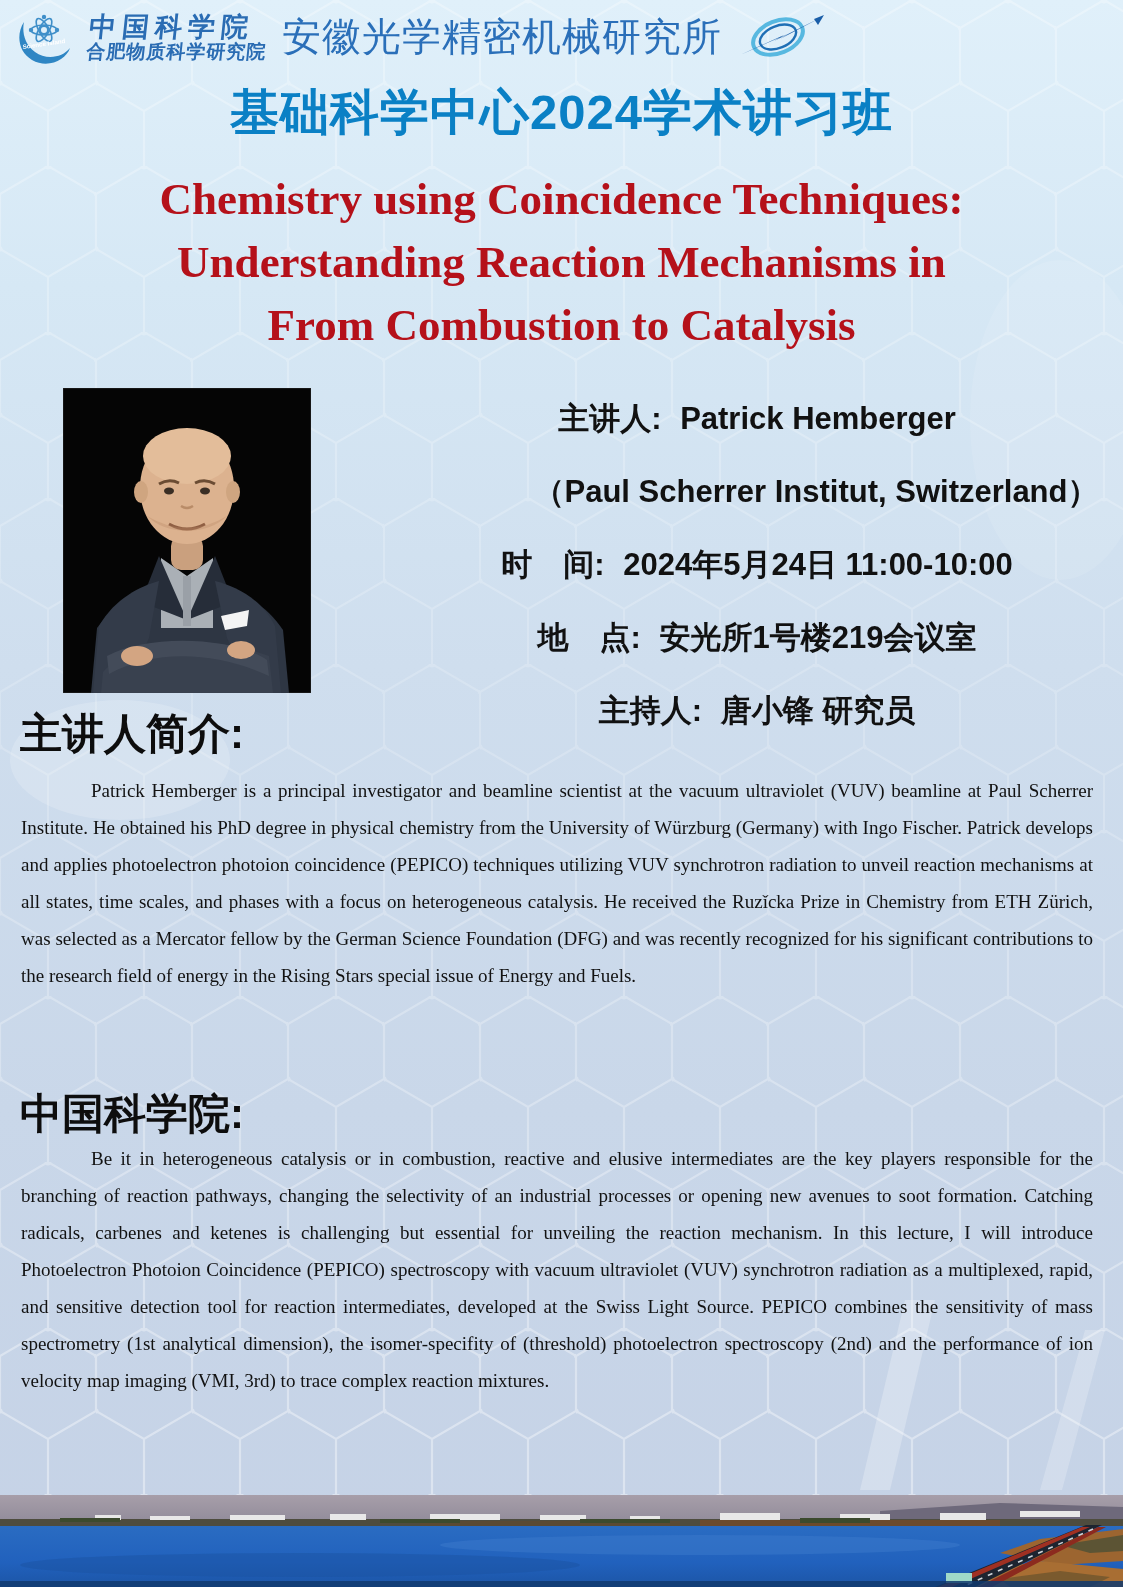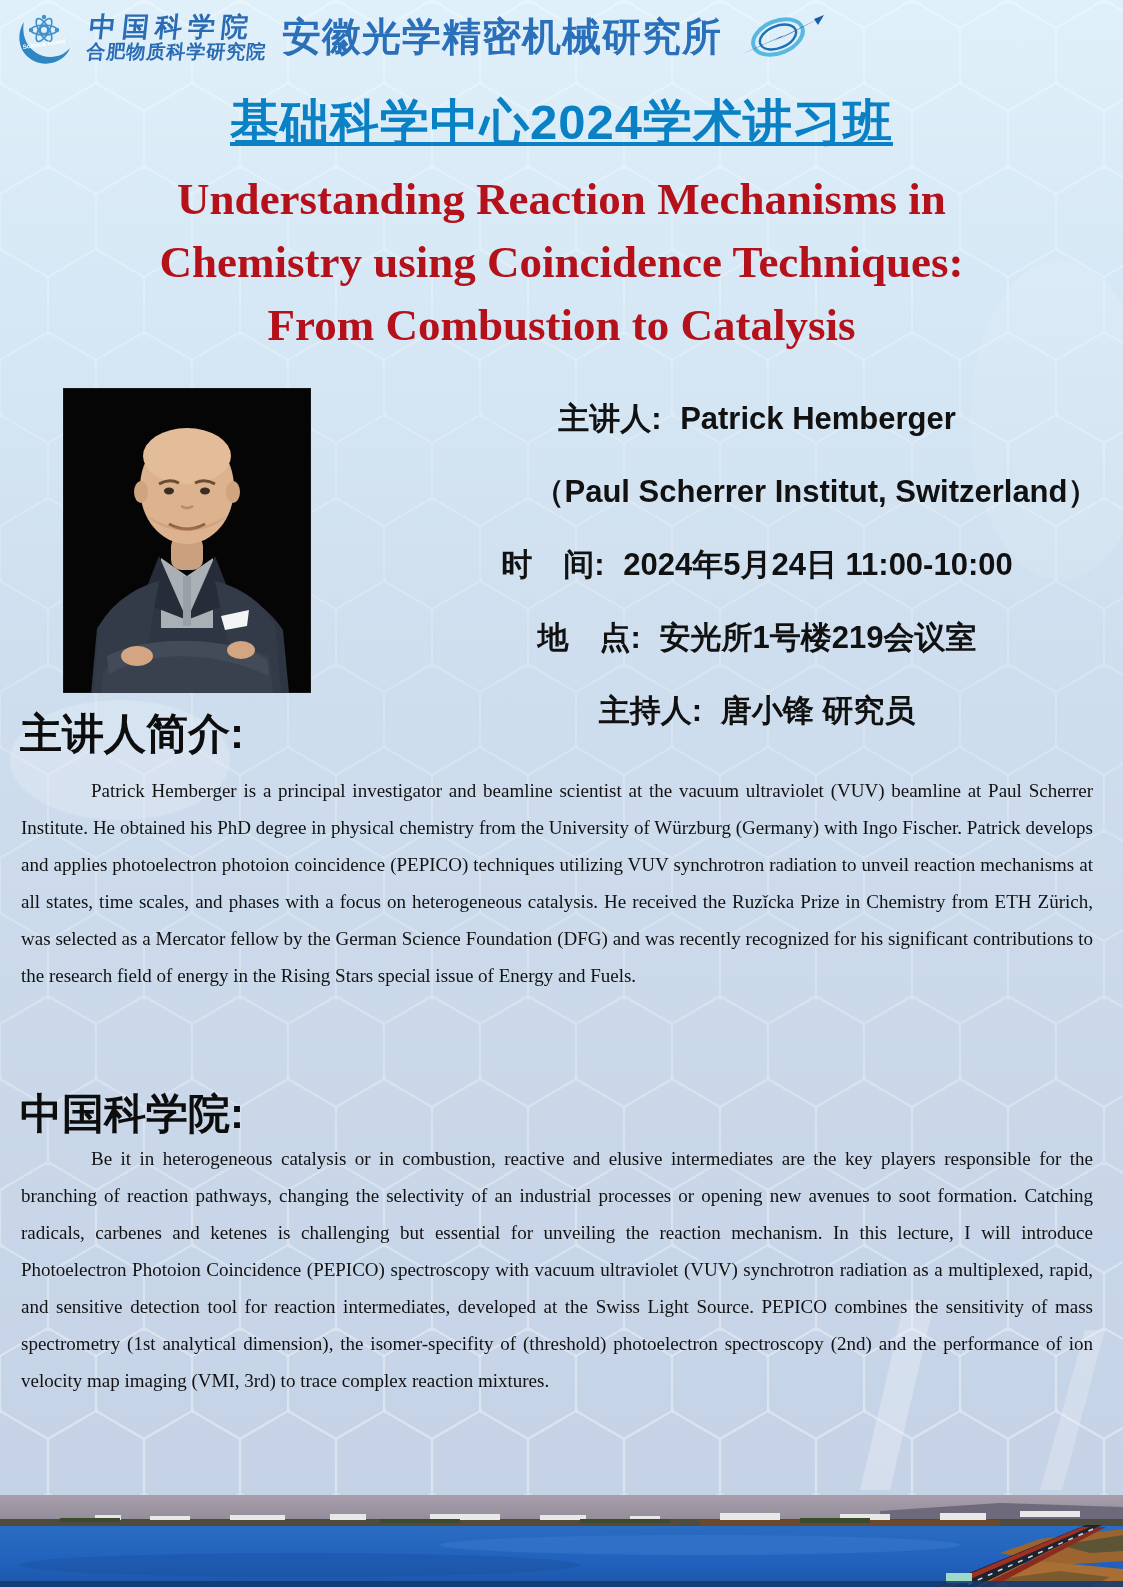--- a/index.html
+++ b/index.html
@@ -8,25 +8,25 @@
     position:relative;width:1123px;height:1587px;margin:0 auto;overflow:hidden;
     background:linear-gradient(180deg,#e0f0fa 0%,#d6e8f5 18%,#cfdeee 42%,#c9d7e9 70%,#c5d2e6 100%);
   }
   .hexlayer{position:absolute;left:0;top:0;width:100%;height:100%;pointer-events:none;}
   
   .header{position:absolute;left:14px;top:6px;width:1095px;height:62px;display:flex;align-items:center;gap:10px;}
   .si-logo{width:64px;height:58px;flex:0 0 auto;}
   .cas-callig{flex:0 0 auto;color:#2a6cb3;line-height:1.02;transform:skewX(-6deg);font-weight:bold;margin-right:4px;}
   .cas-l1{font-size:27px;letter-spacing:6px;}
   .cas-l2{font-size:19px;letter-spacing:1px;}
-  .inst-name{font-size:39px;font-weight:700;color:#2a6fb9;letter-spacing:1px;white-space:nowrap;}
+  .inst-name{font-size:39px;font-weight:400;color:#2a6fb9;letter-spacing:1px;white-space:nowrap;}
   .swirl-logo{width:92px;height:56px;flex:0 0 auto;margin-left:2px;}
   
-  .series-title{position:absolute;left:0;top:90px;width:100%;text-align:center;
-    font-size:49px;font-weight:900;color:#0a80c5;letter-spacing:1px;text-decoration:underline;}
+  .series-title{position:absolute;left:0;top:80px;width:100%;text-align:center;
+    font-size:49px;font-weight:900;color:#0a80c5;letter-spacing:1px;}
   .main-title{position:absolute;left:0;top:168px;width:100%;text-align:center;
     font-family:"Liberation Serif",serif;font-weight:bold;color:#b5111a;
     font-size:45px;line-height:63px;}
   
   .photo{position:absolute;left:63px;top:388px;width:248px;height:305px;}
   .info{position:absolute;left:412px;top:398px;width:690px;color:#111;}
   .info-row{font-size:31px;font-weight:bold;margin-bottom:31px;white-space:nowrap;text-align:center;}
   .info-row .lbl{margin-right:10px;}
   .affil{padding-left:118px;}
   
@@ -90,22 +90,22 @@
     <svg class="swirl-logo" viewBox="0 0 92 56">
       <ellipse cx="44" cy="28" rx="26" ry="16" fill="none" stroke="#57b8e0" stroke-width="4" transform="rotate(-22 44 28)"></ellipse>
       <ellipse cx="44" cy="28" rx="19" ry="11" fill="none" stroke="#1f6fb5" stroke-width="2.4" transform="rotate(-22 44 28)"></ellipse>
       <polygon points="6,46 50,26 40,32 88,8 46,30 56,24" fill="#1a5ea8"></polygon>
       <polygon points="80,10 90,6 84,16" fill="#1a5ea8"></polygon>
     </svg>
   </div>
 
   <div class="series-title">基础科学中心2024学术讲习班</div>
   <div class="main-title">
+    <div>Chemistry using Coincidence Techniques:</div>
     <div>Understanding Reaction Mechanisms in</div>
-    <div>Chemistry using Coincidence Techniques:</div>
     <div>From Combustion to Catalysis</div>
   </div>
 
   <svg class="photo" viewBox="0 0 248 305">
     <rect width="248" height="305" fill="#050505"></rect>
     <rect width="248" height="305" fill="none" stroke="#2a2a2a" stroke-width="1"></rect>
 
     <path d="M28 305 L34 240 C60 205 90 196 124 196 C160 196 196 206 220 242 L226 305 Z" fill="#2e3643"></path>
 
     <polygon points="98 170 124 188 150 170 150 240 98 240" fill="#aab0b6"></polygon>

